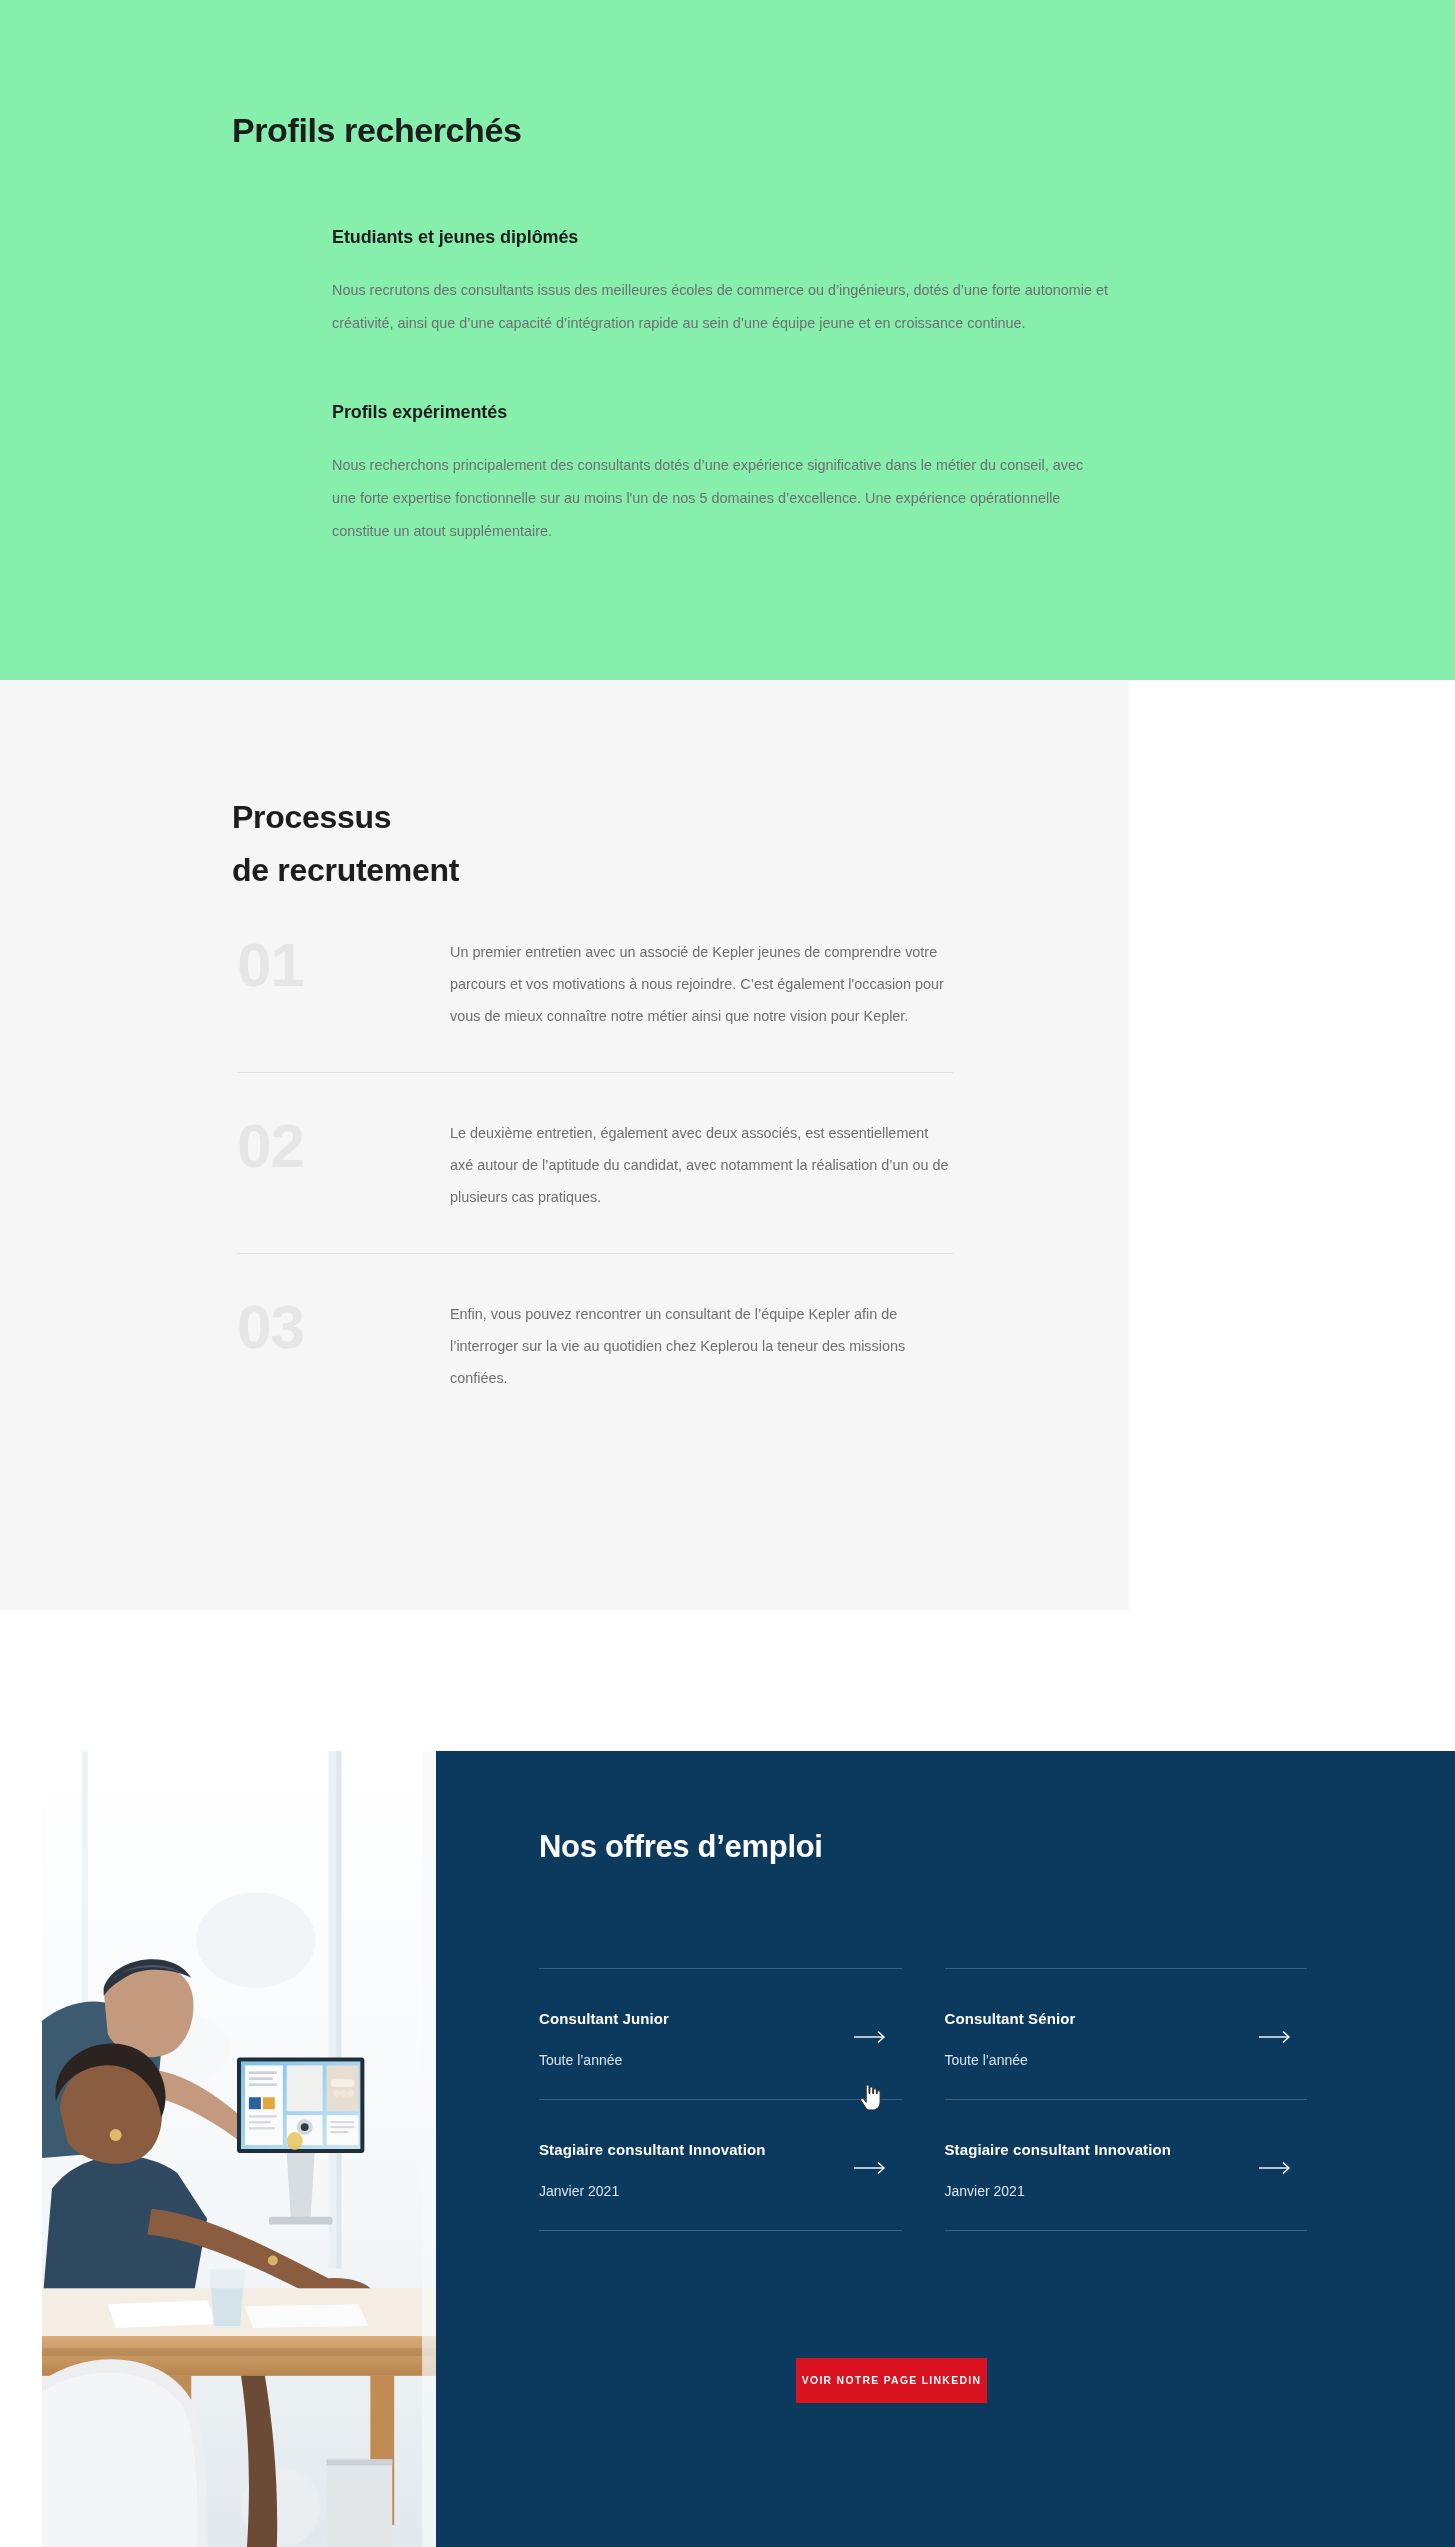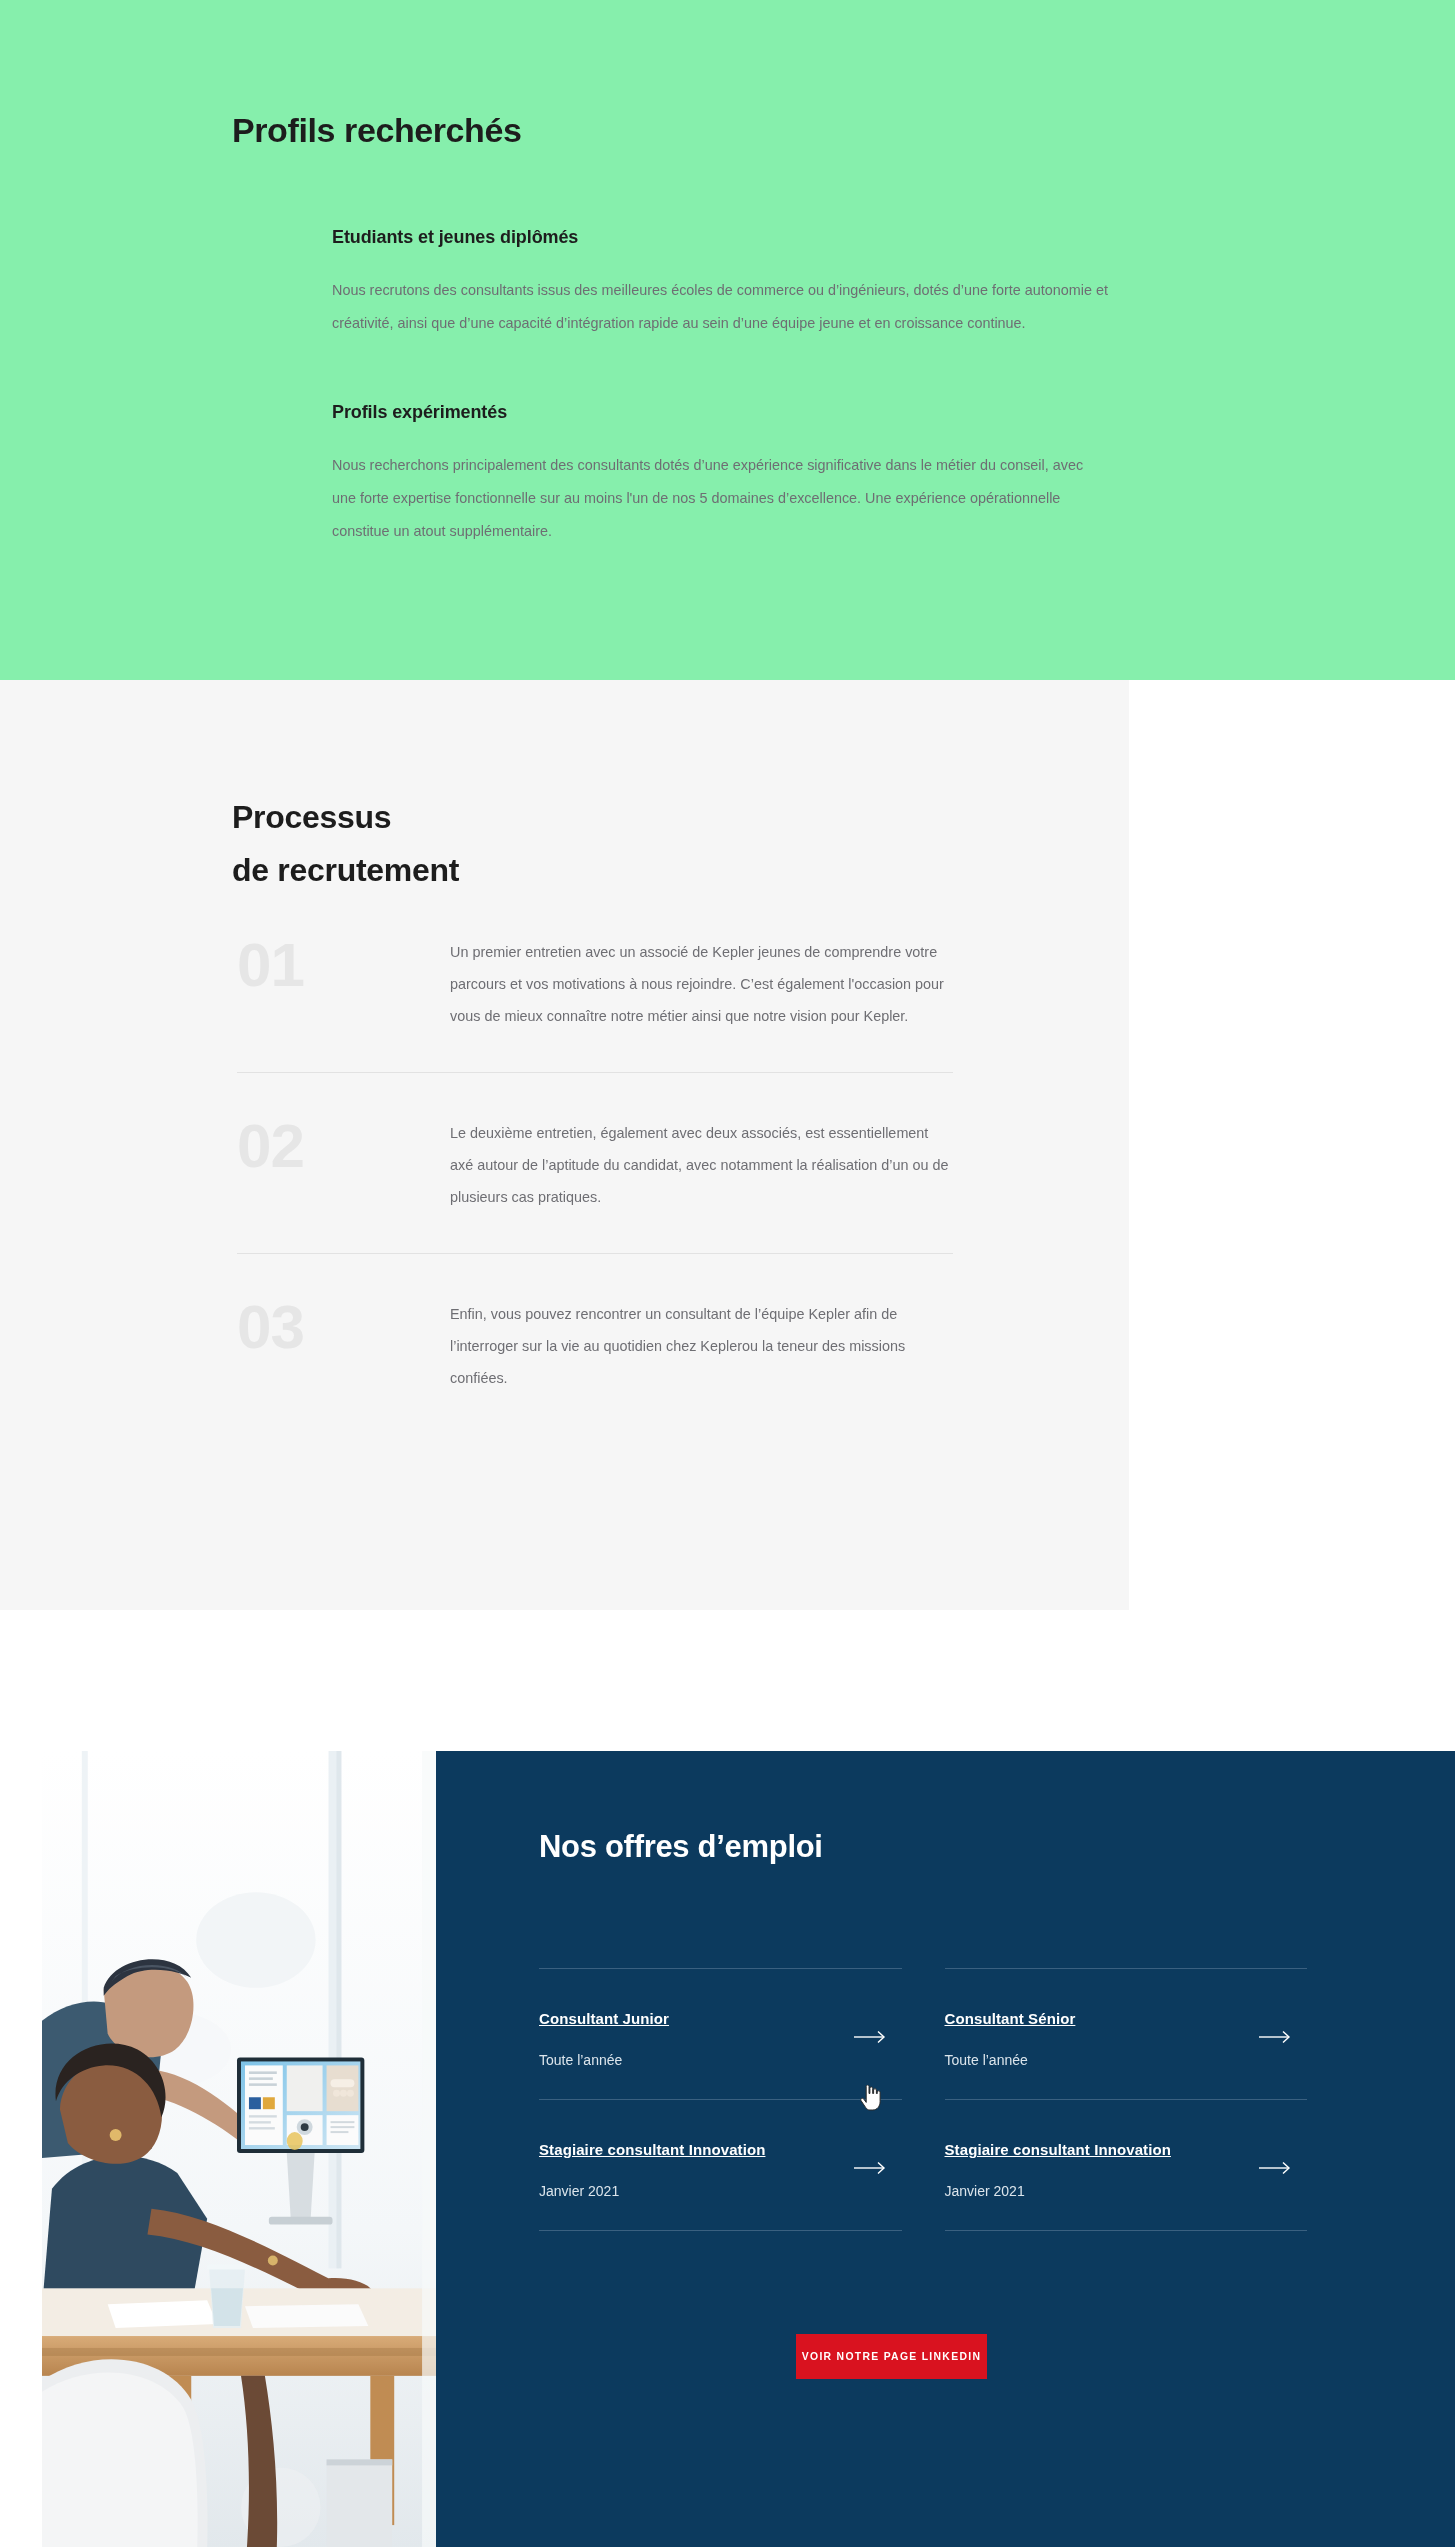--- a/index.html
+++ b/index.html
@@ -141,38 +141,37 @@
     cursor: pointer;
   }
   .job-cell.last { border-bottom: 1px solid #3a6080; }
   .job-text { }
   .job-title {
     font-size: 15px;
     font-weight: 700;
     color: #ffffff;
     line-height: 25px;
     letter-spacing: 0.1px;
-    text-decoration: underline;
   }
   .job-date {
     font-size: 14px;
     font-weight: 400;
     color: #dce5ec;
     margin-top: 21px;
   }
   .job-arrow {
     flex: none;
     margin-right: 14px;
     color: #ffffff;
   }
   .job-arrow svg { display: block; }
 
   .btn-linkedin {
     position: absolute;
-    left: 360px; top: 583px;
+    left: 360px; top: 607px;
     width: 191px; height: 45px;
     background: #d9121f;
     color: #ffffff;
     border: none;
     font-family: "Liberation Sans", sans-serif;
     font-size: 10.4px;
     font-weight: 700;
     letter-spacing: 1.3px;
     cursor: pointer;
     display: flex;

